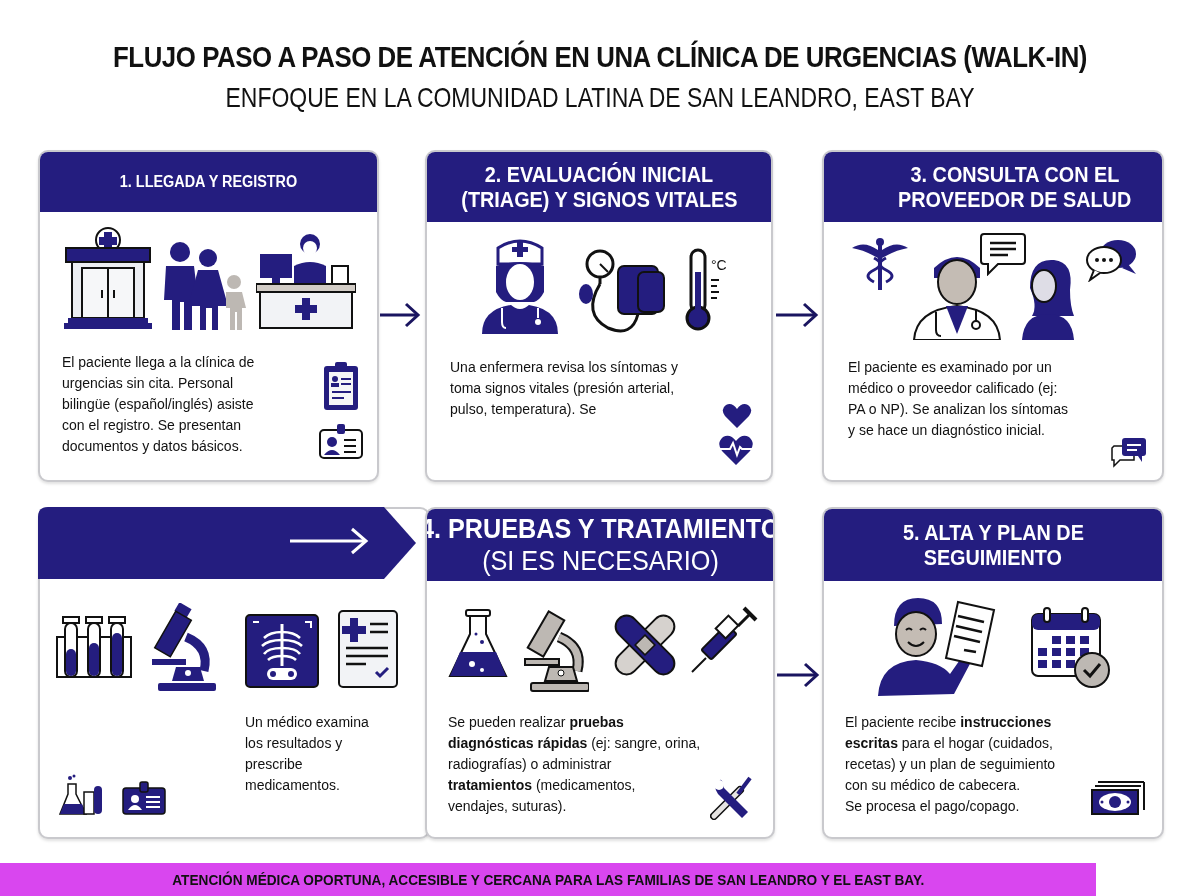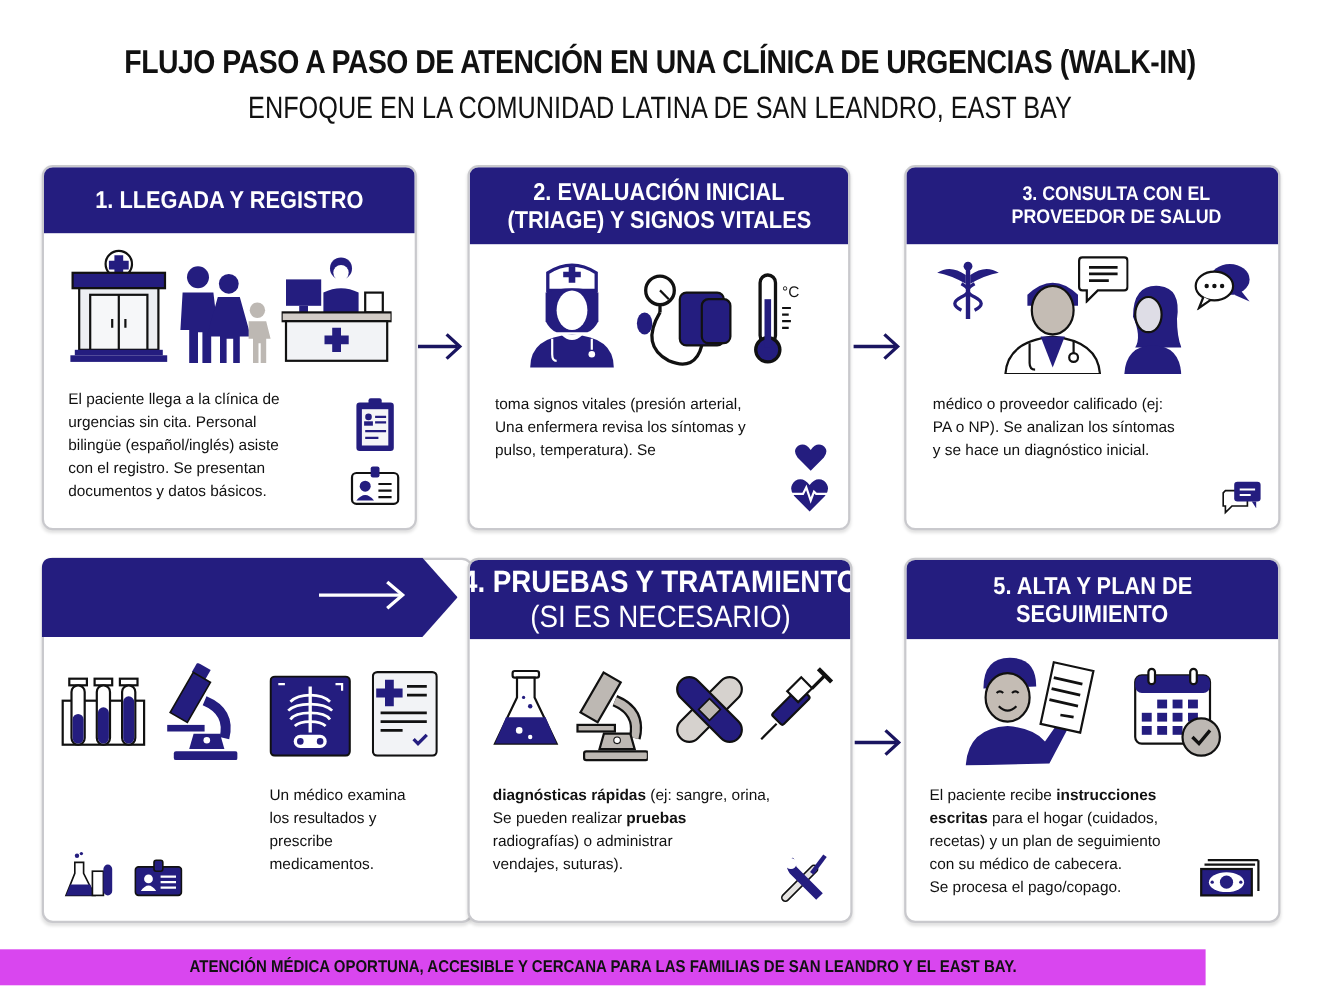--- a/index.html
+++ b/index.html
@@ -18,21 +18,21 @@
   .footer span { font-weight: bold; font-size: 15.5px; color: #111; transform: scaleX(0.88); white-space: nowrap; }
   .banner { position: absolute; left: 38px; top: 507px; width: 378px; height: 72px; }
 </style>
 </head>
 <body>
 
 <div class="title">FLUJO PASO A PASO DE ATENCIÓN EN UNA CLÍNICA DE URGENCIAS (WALK-IN)</div>
 <div class="subtitle">ENFOQUE EN LA COMUNIDAD LATINA DE SAN LEANDRO, EAST BAY</div>
 
 <div class="card" style="left:38px;top:150px;width:341px;height:332px;">
-  <div class="card-head" style="height:60px;font-size:22px;">
+  <div class="card-head" style="height:60px;font-size:16px;">
     <span>1. LLEGADA Y REGISTRO</span>
   </div>
 </div>
 
 <svg class="icon" style="left:62px;top:226px" width="92" height="104" viewBox="0 0 92 104">
   <circle cx="46" cy="14" r="12" fill="#fff" stroke="#111" stroke-width="2"></circle>
   <path d="M42 6h8v5h5v8h-5v5h-8v-5h-5v-8h5z" fill="#241d7f"></path>
   <rect x="4" y="22" width="84" height="14" fill="#241d7f" stroke="#111" stroke-width="2"></rect>
   <rect x="10" y="36" width="72" height="56" fill="#eceef2" stroke="#111" stroke-width="2"></rect>
   <rect x="20" y="42" width="52" height="50" fill="#f6f7f9" stroke="#111" stroke-width="2"></rect>
@@ -124,39 +124,39 @@
   <rect x="8" y="2" width="14" height="62" rx="7" fill="#fff" stroke="#111" stroke-width="3"></rect>
   <circle cx="15" cy="70" r="11" fill="#241d7f" stroke="#111" stroke-width="3"></circle>
   <rect x="12" y="24" width="6" height="44" fill="#241d7f"></rect>
   <text x="28" y="22" font-size="14" font-family="Liberation Sans, sans-serif" fill="#111">°C</text>
   <line x1="28" y1="32" x2="36" y2="32" stroke="#111" stroke-width="2"></line>
     <line x1="28" y1="38" x2="34" y2="38" stroke="#111" stroke-width="2"></line>
     <line x1="28" y1="44" x2="36" y2="44" stroke="#111" stroke-width="2"></line>
     <line x1="28" y1="50" x2="34" y2="50" stroke="#111" stroke-width="2"></line>
 </svg>
 <div class="body-text" style="left:450px;top:357px;width:320px;">
+  <div>Una enfermera revisa los síntomas y</div>
   <div>toma signos vitales (presión arterial,</div>
-  <div>Una enfermera revisa los síntomas y</div>
   <div>pulso, temperatura). Se</div>
 </div>
 <svg class="icon" style="left:722px;top:403px" width="30" height="26" viewBox="0 0 30 26">
   <path d="M15 25L3 13Q-2 6 4 2Q10-1 15 6Q20-1 26 2Q32 6 27 13z" fill="#241d7f"></path>
 </svg>
 <svg class="icon" style="left:718px;top:434px" width="36" height="32" viewBox="0 0 36 32">
   <path d="M18 31L4 17Q-2 9 5 3Q12-1 18 7Q24-1 31 3Q38 9 32 17z" fill="#241d7f"></path>
   <polyline points="2,15 12,15 15,9 19,21 22,13 24,15 34,15" fill="none" stroke="#fff" stroke-width="2"></polyline>
 </svg>
 
 <svg class="arrow" style="left:772px;top:300px" width="48" height="30" viewBox="0 0 48 30">
   <line x1="4" y1="15" x2="42" y2="15" stroke="#1a1560" stroke-width="3"></line>
   <polyline points="32,4 44,15 32,26" fill="none" stroke="#1a1560" stroke-width="3"></polyline>
 </svg>
 
 <div class="card" style="left:822px;top:150px;width:342px;height:332px;">
-  <div class="card-head" style="height:70px;font-size:18px;padding-left:44px;">
+  <div class="card-head" style="height:70px;font-size:22px;padding-left:44px;">
     <span>3. CONSULTA CON EL</span>
     <span>PROVEEDOR DE SALUD</span>
   </div>
 </div>
 <svg class="icon" style="left:850px;top:236px" width="60" height="56" viewBox="0 0 60 56">
   <circle cx="30" cy="6" r="4" fill="#241d7f"></circle>
   <rect x="28" y="8" width="4" height="46" fill="#241d7f"></rect>
   <path d="M28 14Q14 4 2 12Q14 14 28 22z" fill="#241d7f"></path>
   <path d="M32 14Q46 4 58 12Q46 14 32 22z" fill="#241d7f"></path>
   <path d="M24 22q12 6 0 12q-12 6 0 12" fill="none" stroke="#241d7f" stroke-width="3"></path>
@@ -185,20 +185,21 @@
 <svg class="icon" style="left:1084px;top:236px" width="54" height="46" viewBox="0 0 54 46">
   <ellipse cx="34" cy="18" rx="18" ry="14" fill="#241d7f"></ellipse>
   <path d="M44 28l8 10l-14-6z" fill="#241d7f"></path>
   <ellipse cx="20" cy="24" rx="17" ry="13" fill="#fff" stroke="#111" stroke-width="2"></ellipse>
   <path d="M10 34l-4 10l10-7" fill="#fff" stroke="#111" stroke-width="2"></path>
   <circle cx="13" cy="24" r="2" fill="#111"></circle>
     <circle cx="20" cy="24" r="2" fill="#111"></circle>
     <circle cx="27" cy="24" r="2" fill="#111"></circle>
 </svg>
 <div class="body-text" style="left:848px;top:357px;width:310px;">
+  <div>El paciente es examinado por un</div>
   <div>médico o proveedor calificado (ej:</div>
   <div>PA o NP). Se analizan los síntomas</div>
   <div>y se hace un diagnóstico inicial.</div>
 </div>
 <svg class="icon" style="left:1110px;top:436px" width="38" height="32" viewBox="0 0 38 32">
   <path d="M4 10h20v14H10l-6 6v-6H2V12z" fill="#fff" stroke="#111" stroke-width="1.5"></path>
   <rect x="12" y="2" width="24" height="18" rx="3" fill="#241d7f"></rect>
   <path d="M28 20l4 6v-6z" fill="#241d7f"></path>
   <line x1="17" y1="9" x2="31" y2="9" stroke="#fff" stroke-width="2"></line>
     <line x1="17" y1="14" x2="27" y2="14" stroke="#fff" stroke-width="2"></line>
@@ -304,23 +305,24 @@
   <rect x="26" y="26" width="14" height="14" transform="rotate(45 33 33)" fill="#bdb8b3" stroke="#111" stroke-width="1.5"></rect>
 </svg>
 <svg class="icon" style="left:690px;top:606px" width="68" height="68" viewBox="0 0 68 68">
   <line x1="2" y1="66" x2="16" y2="52" stroke="#111" stroke-width="2"></line>
   <rect x="22" y="18" width="14" height="36" rx="2" transform="rotate(45 29 36)" fill="#241d7f" stroke="#111" stroke-width="2"></rect>
   <rect x="30" y="12" width="14" height="18" transform="rotate(45 37 21)" fill="#fff" stroke="#111" stroke-width="2"></rect>
   <line x1="48" y1="20" x2="60" y2="8" stroke="#111" stroke-width="3"></line>
   <line x1="54" y1="2" x2="66" y2="14" stroke="#111" stroke-width="4"></line>
 </svg>
 <div class="body-text" style="left:448px;top:712px;width:330px;">
+  <div><span>Se pueden realizar </span><b>pruebas</b></div>
   <div><b>diagnósticas rápidas</b><span> (ej: sangre, orina,</span></div>
-  <div><span>Se pueden realizar </span><b>pruebas</b></div>
   <div>radiografías) o administrar</div>
+  <div><b>tratamientos</b><span> (medicamentos,</span></div>
   <div>vendajes, suturas).</div>
 </div>
 <svg class="icon" style="left:710px;top:776px" width="44" height="44" viewBox="0 0 44 44">
   <path d="M4 40L30 14" stroke="#111" stroke-width="8" stroke-linecap="round"></path>
   <path d="M4 40L30 14" stroke="#e6e4e2" stroke-width="5" stroke-linecap="round"></path>
   <path d="M40 2L28 18" stroke="#241d7f" stroke-width="4"></path>
   <path d="M10 4q-8 6-2 14l24 24l6-6L14 12q-2-10-4-8z" fill="#241d7f"></path>
   <circle cx="9" cy="9" r="5" fill="#fff"></circle>
 </svg>
 

